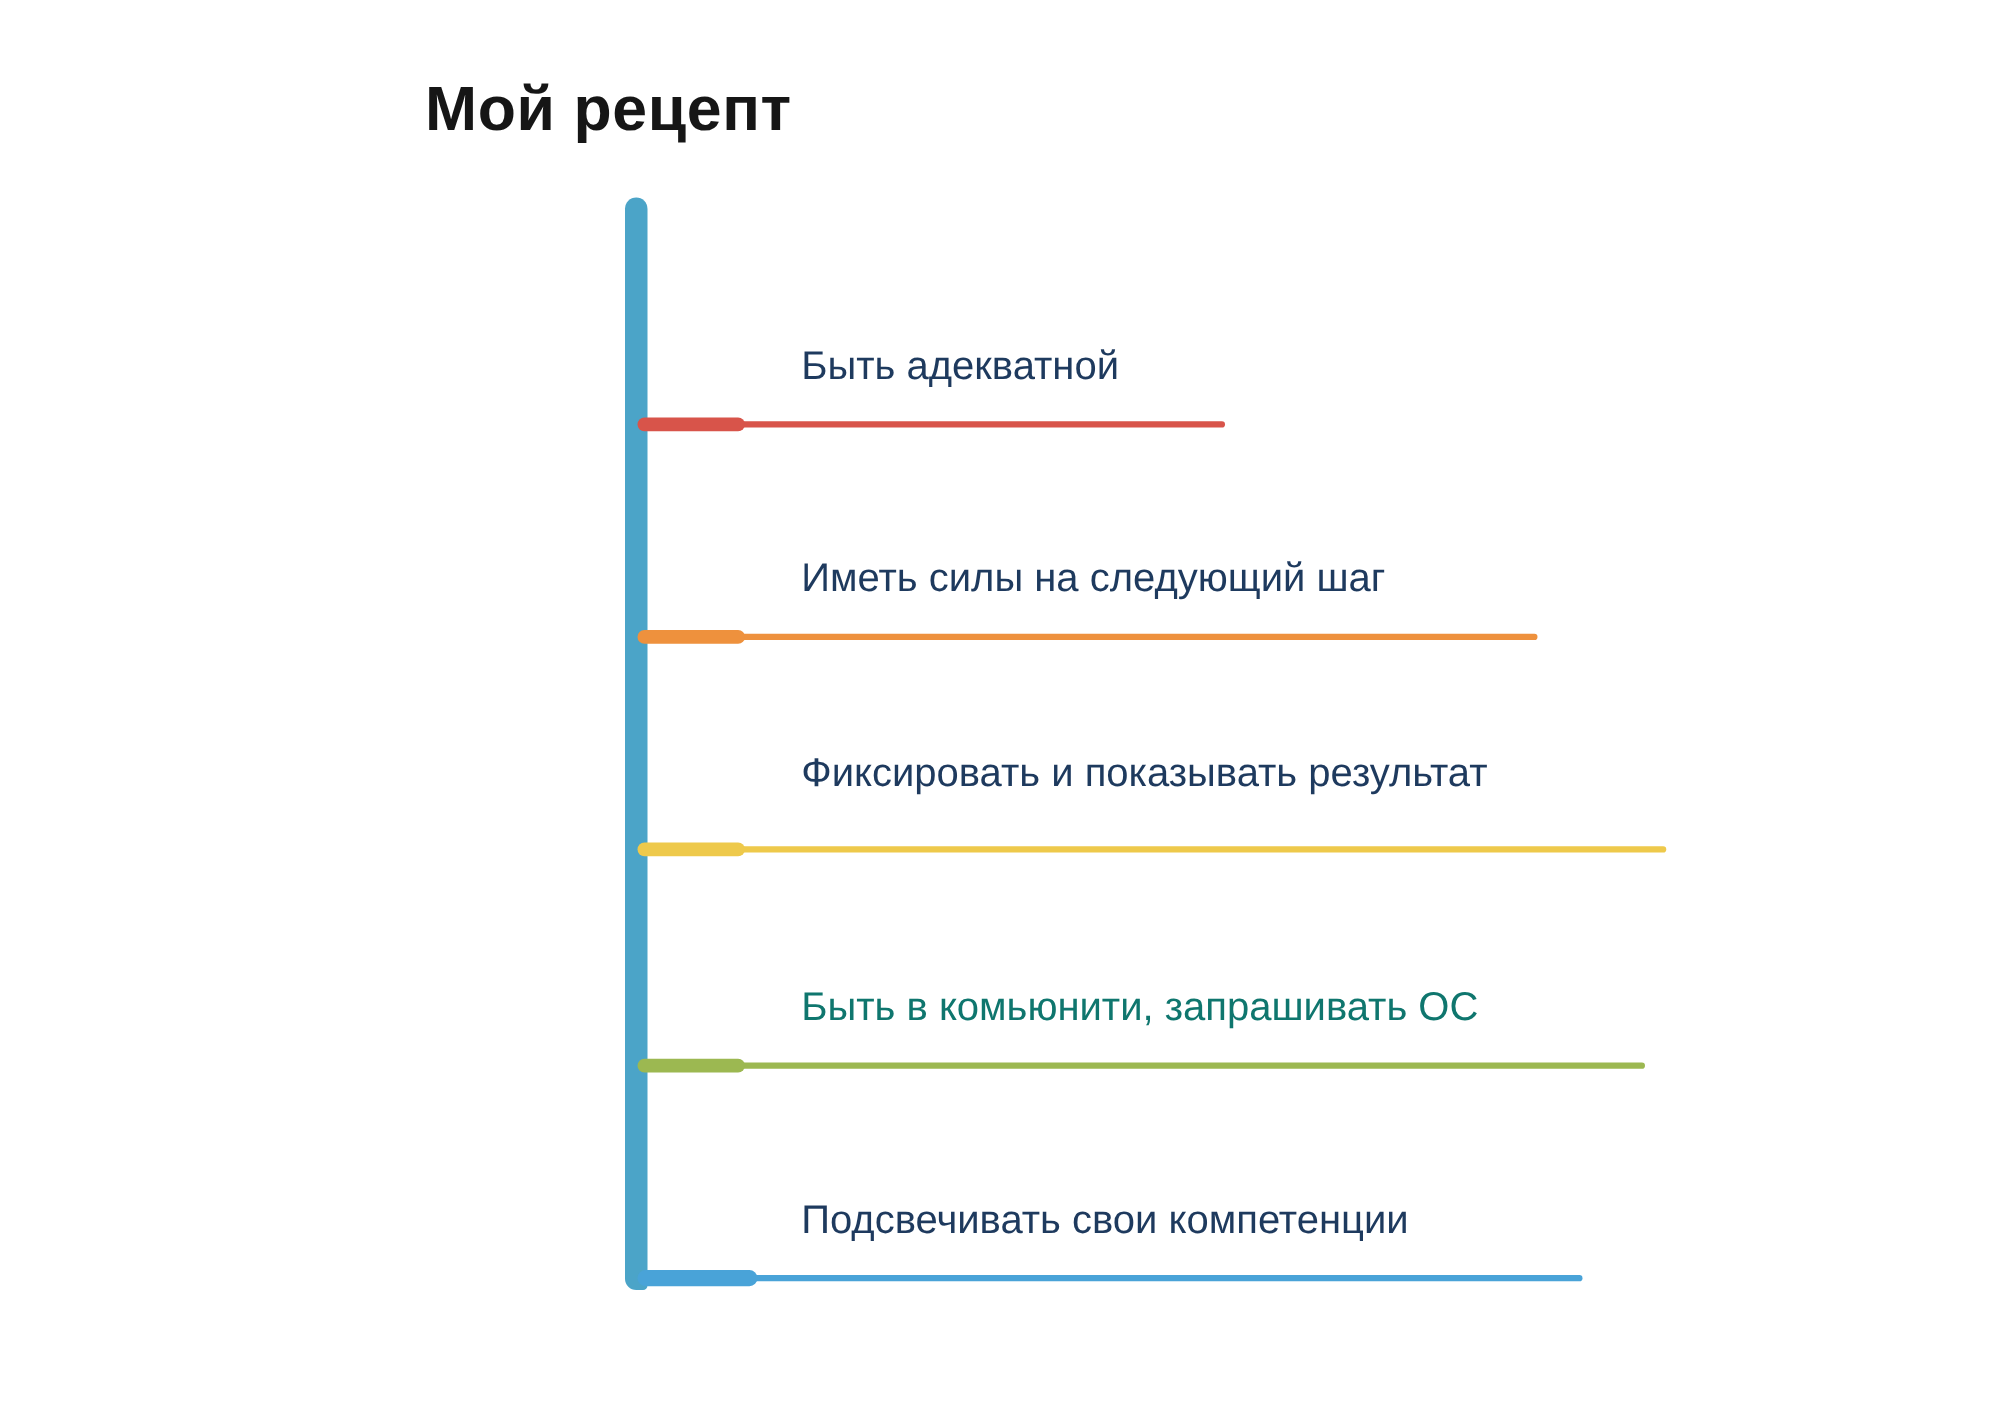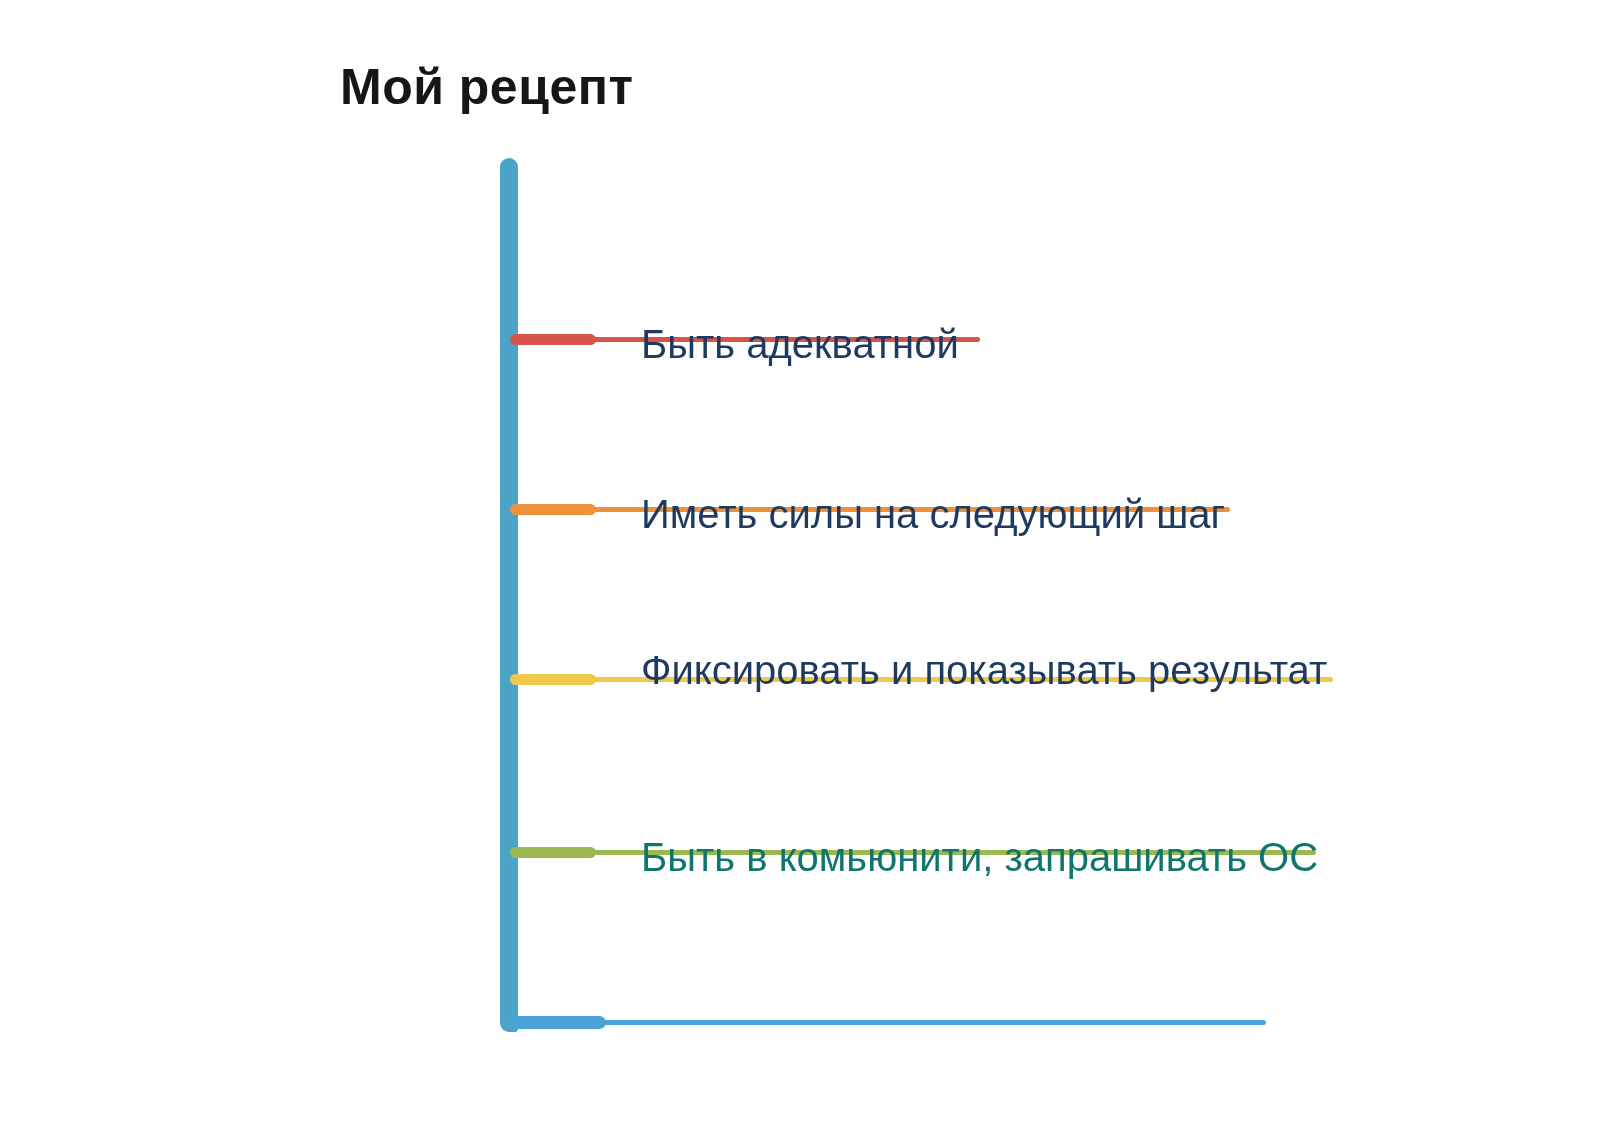--- a/index.html
+++ b/index.html
@@ -59,24 +59,23 @@
   .line-1 { left: 516px; top: 507px;  width: 714px; }
   .line-2 { left: 516px; top: 677px;  width: 817px; }
   .line-3 { left: 516px; top: 850px;  width: 800px; }
   .line-4 { left: 516px; top: 1020px; width: 750px; }
   .line-4::before { width: 96px; height: 13px; top: -4px; }
 
   
   .branch-label {
     position: absolute;
     left: 641px;
-    font-size: 40px;
+    font-size: 32px;
     color: #1e3a5e;
     white-space: nowrap;
-    margin-top: 48px;
   }
   .label-0 { top: 274px; }
   .label-1 { top: 444px; }
   .label-2 { top: 600px; }
   .label-3 { top: 787px; }
   .label-4 { top: 957px; }
 </style>
 </head>
 <body>
 
@@ -92,14 +91,15 @@
   <div class="branch-line line-1" style="background: rgb(238, 145, 61);"></div>
   <div class="branch-label label-1" style="color: rgb(30, 58, 94);">Иметь силы на следующий шаг</div>
 
   <div class="branch-line line-2" style="background: rgb(238, 201, 75);"></div>
   <div class="branch-label label-2" style="color: rgb(30, 58, 94);">Фиксировать и показывать результат</div>
 
   <div class="branch-line line-3" style="background: rgb(156, 184, 81);"></div>
   <div class="branch-label label-3" style="color: #0f766e;">Быть в комьюнити, запрашивать ОС</div>
 
   <div class="branch-line line-4" style="background: rgb(73, 163, 216);"></div>
+  <div class="branch-label label-4" style="color: rgb(30, 58, 94);">Подсвечивать свои компетенции</div>
 
 </div>
 
 </body></html>

